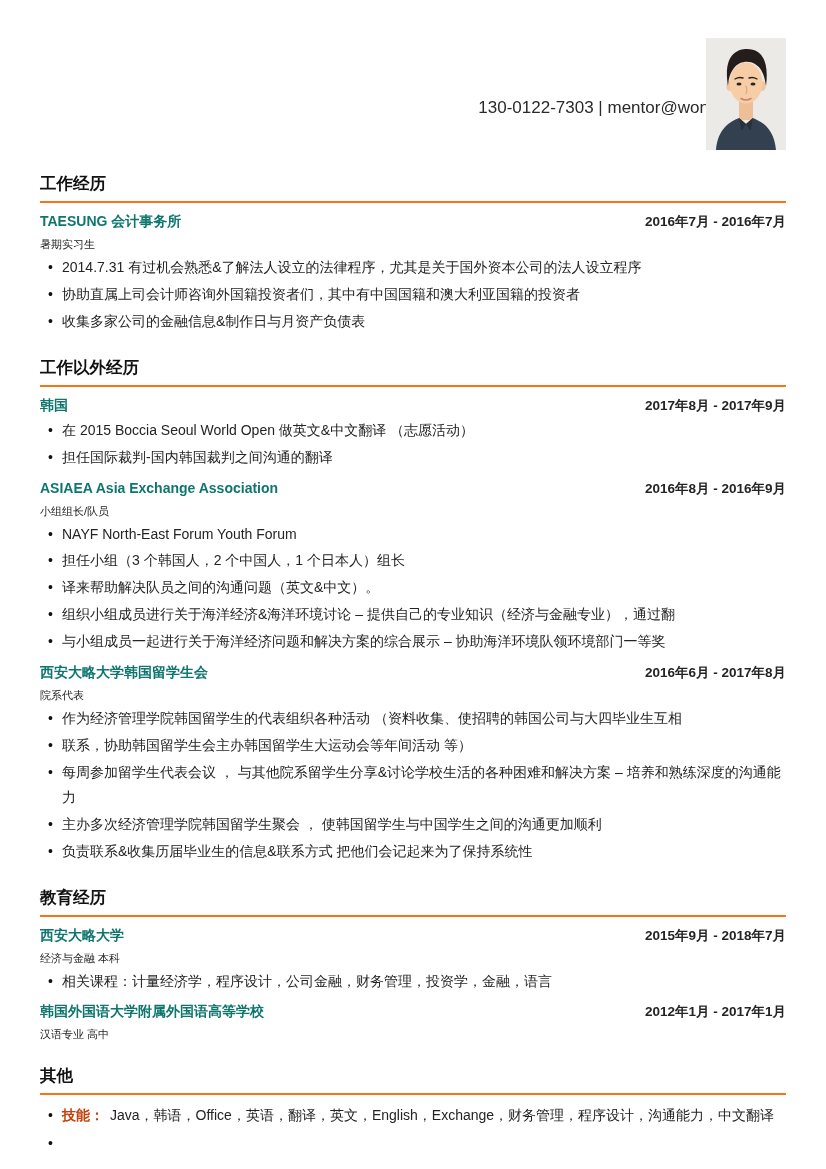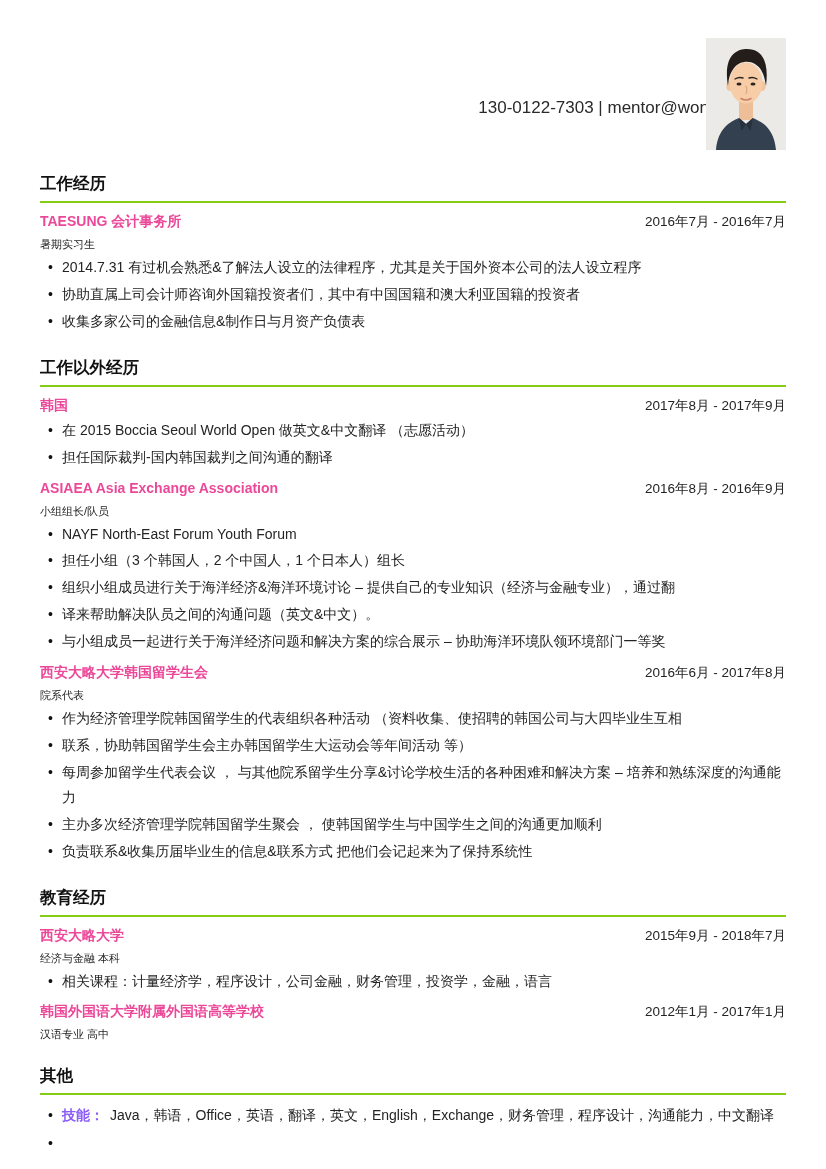--- a/index.html
+++ b/index.html
@@ -44,36 +44,36 @@
     overflow: hidden;
     background: #eceae7;
   }
   
   .section { margin-top: 23px; }
   .sec-title {
     font-size: 16.5px;
     font-weight: bold;
     color: #111;
     padding-bottom: 6px;
-    border-bottom: 2px solid #84cc16;
+    border-bottom: 2px solid #f97316;
   }
   .entry { margin-top: 10px; }
   .entry-head {
     display: flex;
     justify-content: space-between;
     align-items: baseline;
   }
   .org {
     font-size: 14px;
     font-weight: bold;
-    color: #ec4899;
+    color: #0f766e;
   }
   .date {
     font-size: 13.5px;
-    font-weight: normal;
+    font-weight: bold;
     color: #242424;
     white-space: nowrap;
   }
   .role {
     margin-top: 6px;
     font-size: 11px;
     color: #242424;
   }
   ul.bullets {
     list-style: none;
@@ -87,21 +87,21 @@
     margin-top: 2px;
     color: #242424;
   }
   ul.bullets li::before {
     content: "\2022";
     position: absolute;
     left: 8px;
     top: 0;
     color: #111;
   }
-  .lbl { font-weight: bold; margin-right: 6px; color: #8b5cf6; font-family: Liberation Serif, serif; }
+  .lbl { font-weight: bold; margin-right: 6px; color: #c2410c; font-family: Liberation Serif, serif; }
 </style>
 </head>
 <body>
 
 <div class="page">
 
   <header class="header">
     <div class="name">杨泽宇</div>
     <div class="contact">130-0122-7303 | mentor@wondercv.com</div>
   </header>
@@ -159,22 +159,22 @@
 
     <article class="entry">
       <div class="entry-head">
         <span class="org">ASIAEA Asia Exchange Association</span>
         <span class="date">2016年8月 - 2016年9月</span>
       </div>
       <div class="role">小组组长/队员</div>
       <ul class="bullets">
         <li>NAYF North-East Forum Youth Forum</li>
         <li>担任小组（3 个韩国人，2 个中国人，1 个日本人）组长</li>
+        <li>译来帮助解决队员之间的沟通问题（英文&amp;中文）。</li>
         <li>组织小组成员进行关于海洋经济&amp;海洋环境讨论 – 提供自己的专业知识（经济与金融专业），通过翻</li>
-        <li>译来帮助解决队员之间的沟通问题（英文&amp;中文）。</li>
         <li>与小组成员一起进行关于海洋经济问题和解决方案的综合展示 – 协助海洋环境队领环境部门一等奖</li>
       </ul>
     </article>
 
     <article class="entry">
       <div class="entry-head">
         <span class="org">西安大略大学韩国留学生会</span>
         <span class="date">2016年6月 - 2017年8月</span>
       </div>
       <div class="role">院系代表</div>

